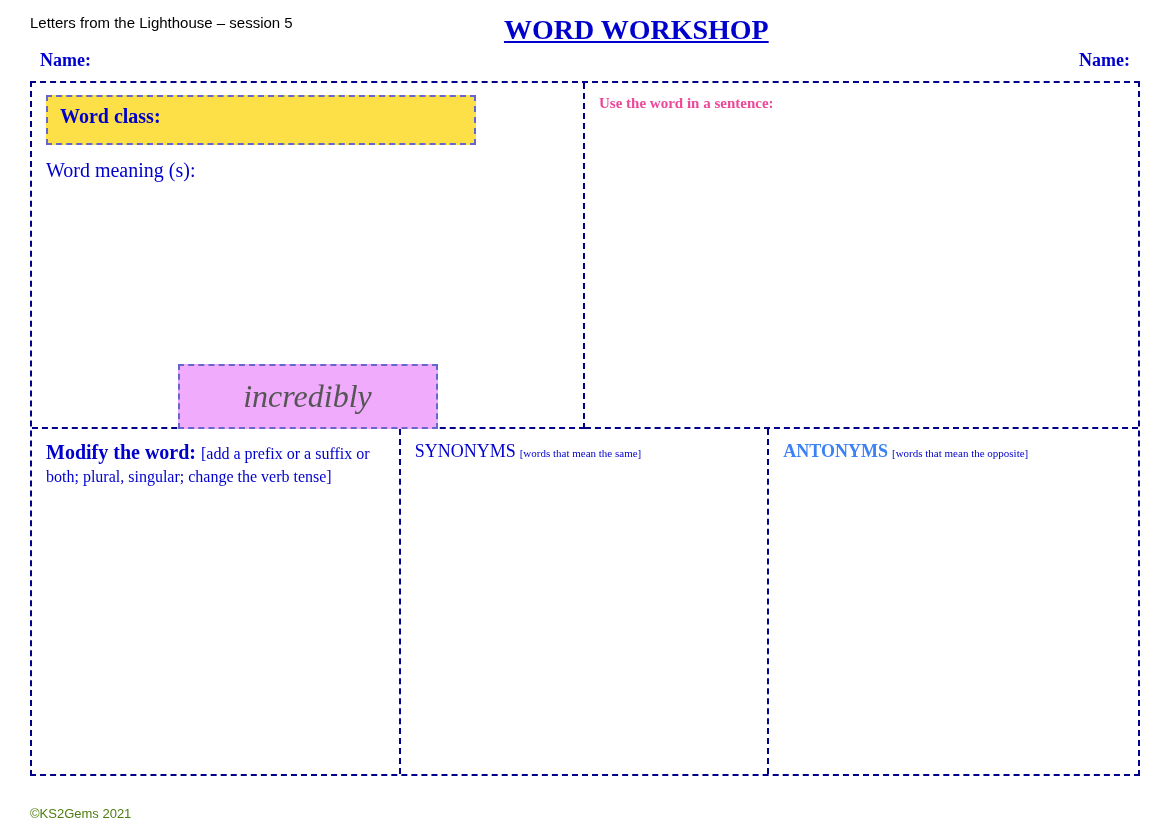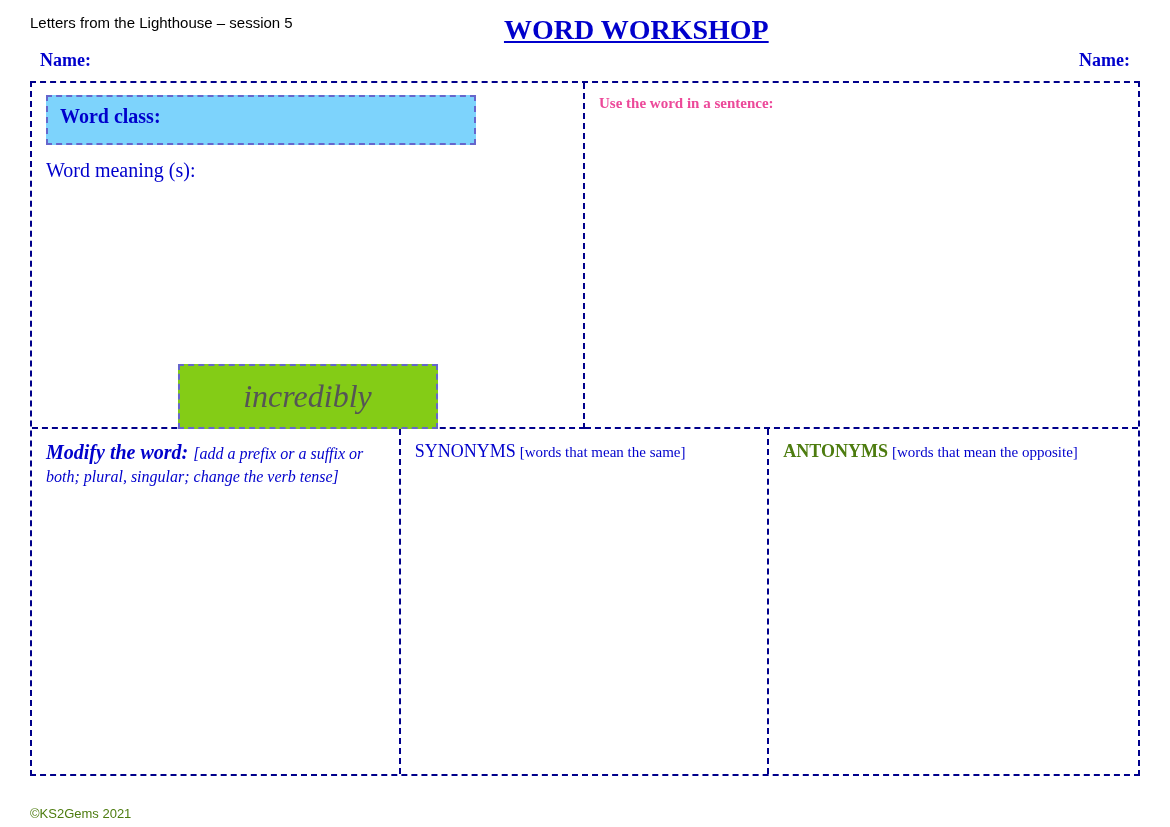--- a/index.html
+++ b/index.html
@@ -85,36 +85,35 @@
     
     .bottom-row {
       grid-column: 1 / 3;
       display: grid;
       grid-template-columns: 1fr 1fr 1fr;
     }
 
     .cell-bottom-left {
       border-right: 2px dashed #00008b;
       padding: 12px 14px;
-      font-style: italic;
     }
 
     .cell-bottom-mid {
       border-right: 2px dashed #00008b;
       padding: 12px 14px;
     }
 
     .cell-bottom-right {
       padding: 12px 14px;
     }
 
     
     .word-class-box {
       border: 2px dashed #6666cc;
-      background: #7dd3fc;
+      background: #fde047;
       padding: 8px 12px;
       margin-bottom: 14px;
       width: 430px;
       min-height: 50px;
     }
 
     .word-class-label {
       font-size: 20px;
       font-weight: bold;
       color: #0000cc;
@@ -139,21 +138,21 @@
       font-size: 16px;
     }
 
     
     .center-word-box {
       position: absolute;
       left: 50%;
       transform: translateX(-50%);
       bottom: -2px;
       border: 2px dashed #6666cc;
-      background: #84cc16;
+      background: #f0abfc;
       padding: 12px 40px;
       min-width: 260px;
       text-align: center;
       z-index: 10;
     }
 
     .center-word {
       font-size: 32px;
       font-style: italic;
       color: #555;
@@ -177,26 +176,26 @@
 
     .synonyms-label {
       font-size: 18px;
       font-weight: normal;
       color: #0000cc;
     }
 
     .antonyms-label {
       font-size: 18px;
       font-weight: bold;
-      color: #4d7c0f;
+      color: #3b82f6;
     }
 
     .bracket-text {
       font-weight: normal;
-      font-size: 15px;
+      font-size: 11px;
       color: #0000cc;
     }
   </style>
 </head>
 <body>
 
 <div class="page">
 
   <div class="top-bar">
     <span class="session-label">Letters from the Lighthouse – session 5</span>

